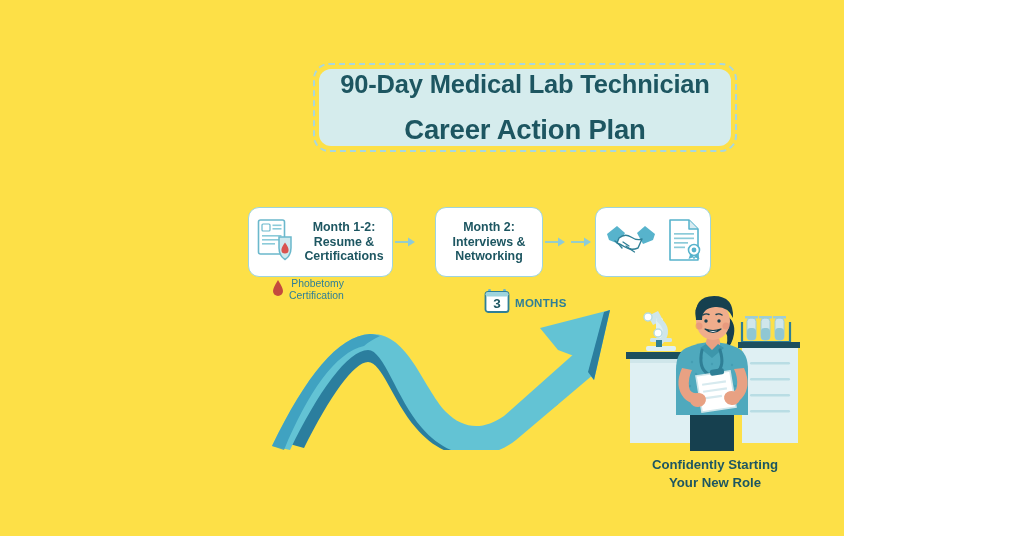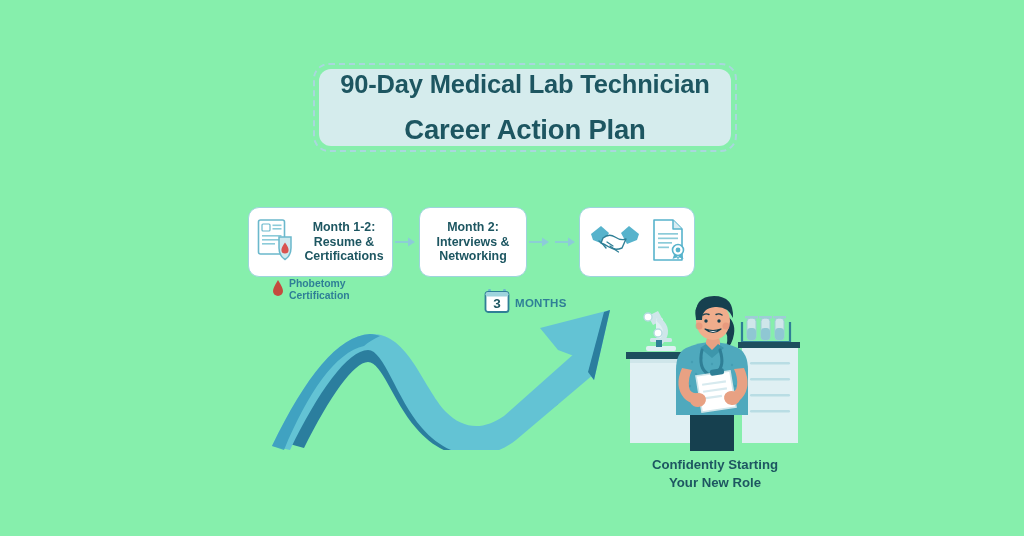--- a/index.html
+++ b/index.html
@@ -11,23 +11,23 @@
   body {
     width: 1024px;
     height: 536px;
     overflow: hidden;
     font-family: "Liberation Sans", sans-serif;
     color: #1d5661;
     position: relative;
   }
   #canvas {
     position: relative;
-    width: 1024px;
+    width: 844px;
     height: 536px;
-    background: #86efac;
+    background: #fde047;
   }
 
   
   .title-banner {
     position: absolute;
     left: 313px;
     top: 63px;
     width: 424px;
     height: 89px;
     box-sizing: border-box;
@@ -77,21 +77,21 @@
     border: 1.6px solid #9ed4dd;
     border-radius: 11px;
     background: #ffffff;
     display: flex;
     align-items: center;
     justify-content: center;
     gap: 11px;
     padding: 0 8px;
   }
   .step-box.b1 { width: 145px; }
-  .step-box.b2 { width: 108px; }
+  .step-box.b2 { width: 108px; margin-left: 16px; }
   .step-box.b3 { width: 135px; }
   .step-box.b4 { width: 116px; }
 
   .step-label {
     font-size: 12.4px;
     font-weight: bold;
     line-height: 1.18;
     color: #1d5661;
     text-align: center;
     white-space: pre-line;
@@ -108,24 +108,25 @@
   .phleb {
     position: absolute;
     left: 272px;
     top: 278px;
     display: flex;
     align-items: center;
     gap: 5px;
   }
   .phleb-text {
     font-size: 10.4px;
-    font-weight: bold;
+    font-weight: normal;
     line-height: 1.18;
     color: #2f7f96;
     white-space: pre-line;
+    text-align: right;
   }
 
   
   .months {
     position: absolute;
     left: 484px;
     top: 288px;
     display: flex;
     align-items: center;
     gap: 5px;

